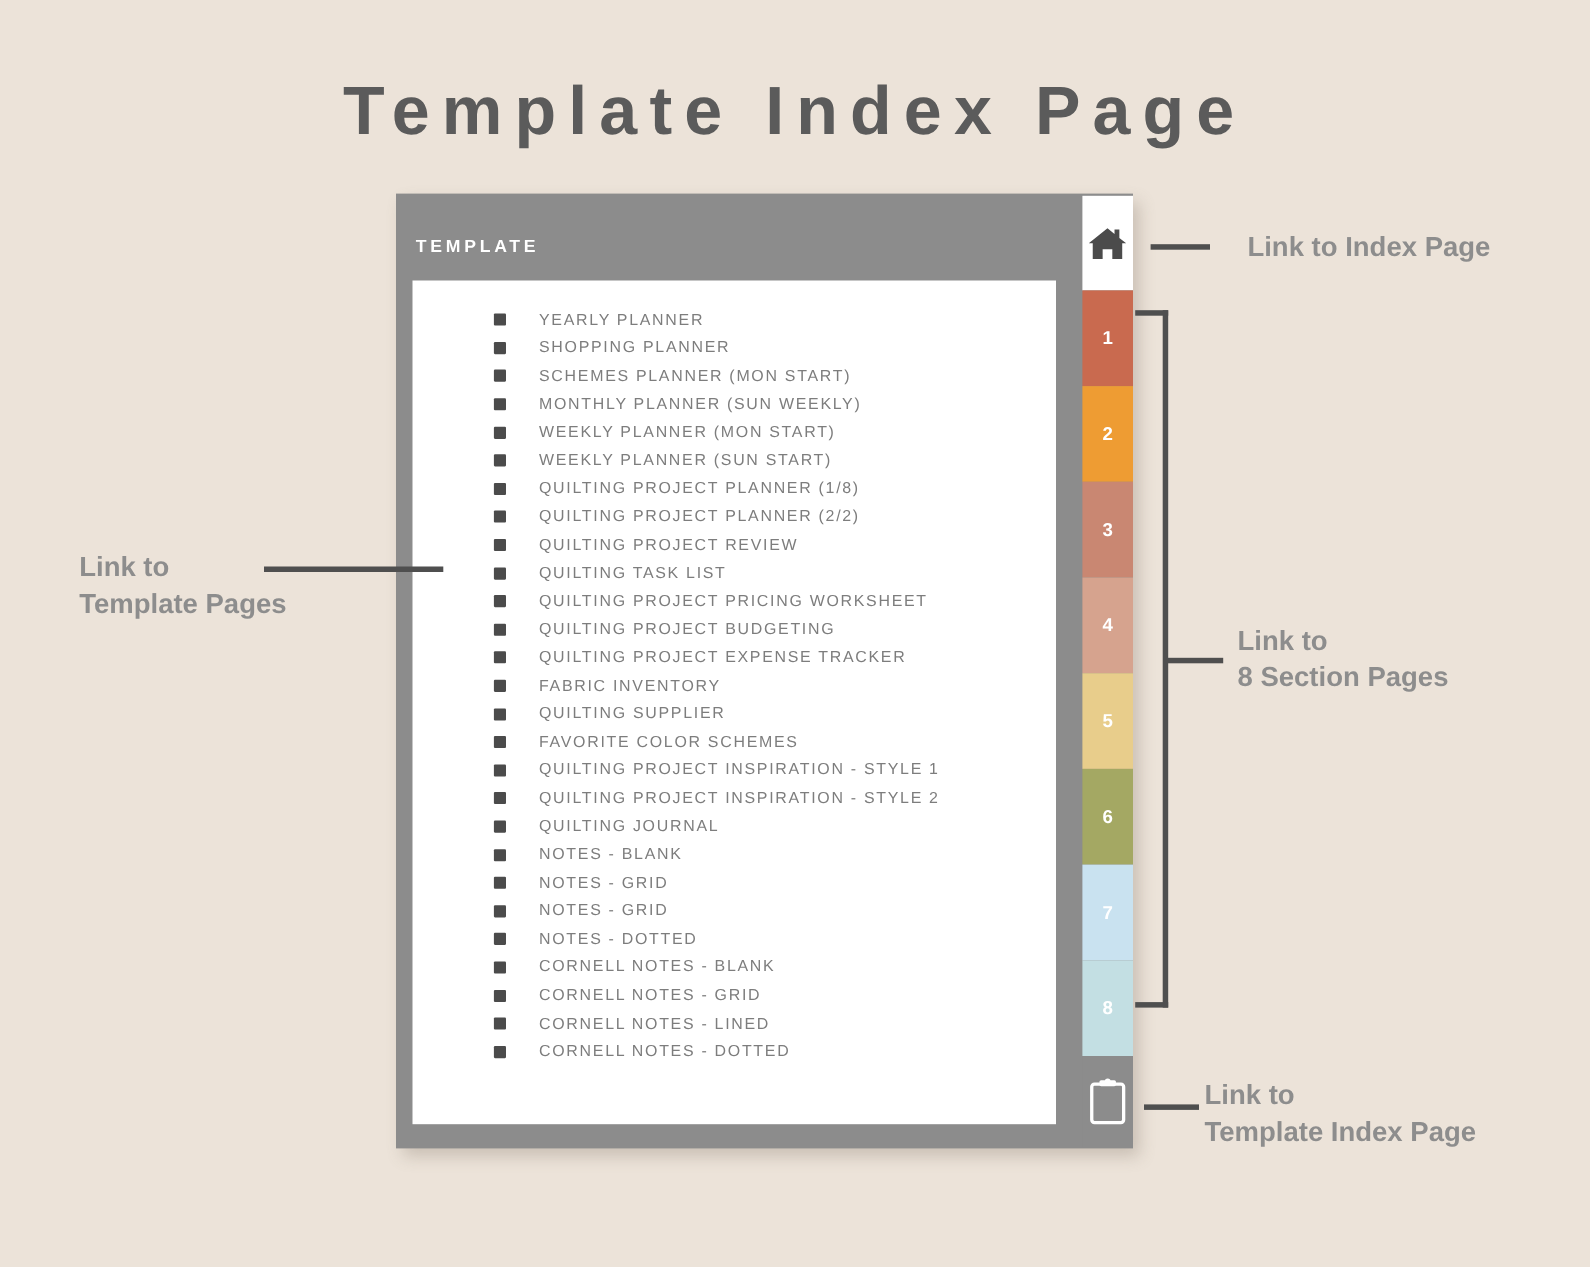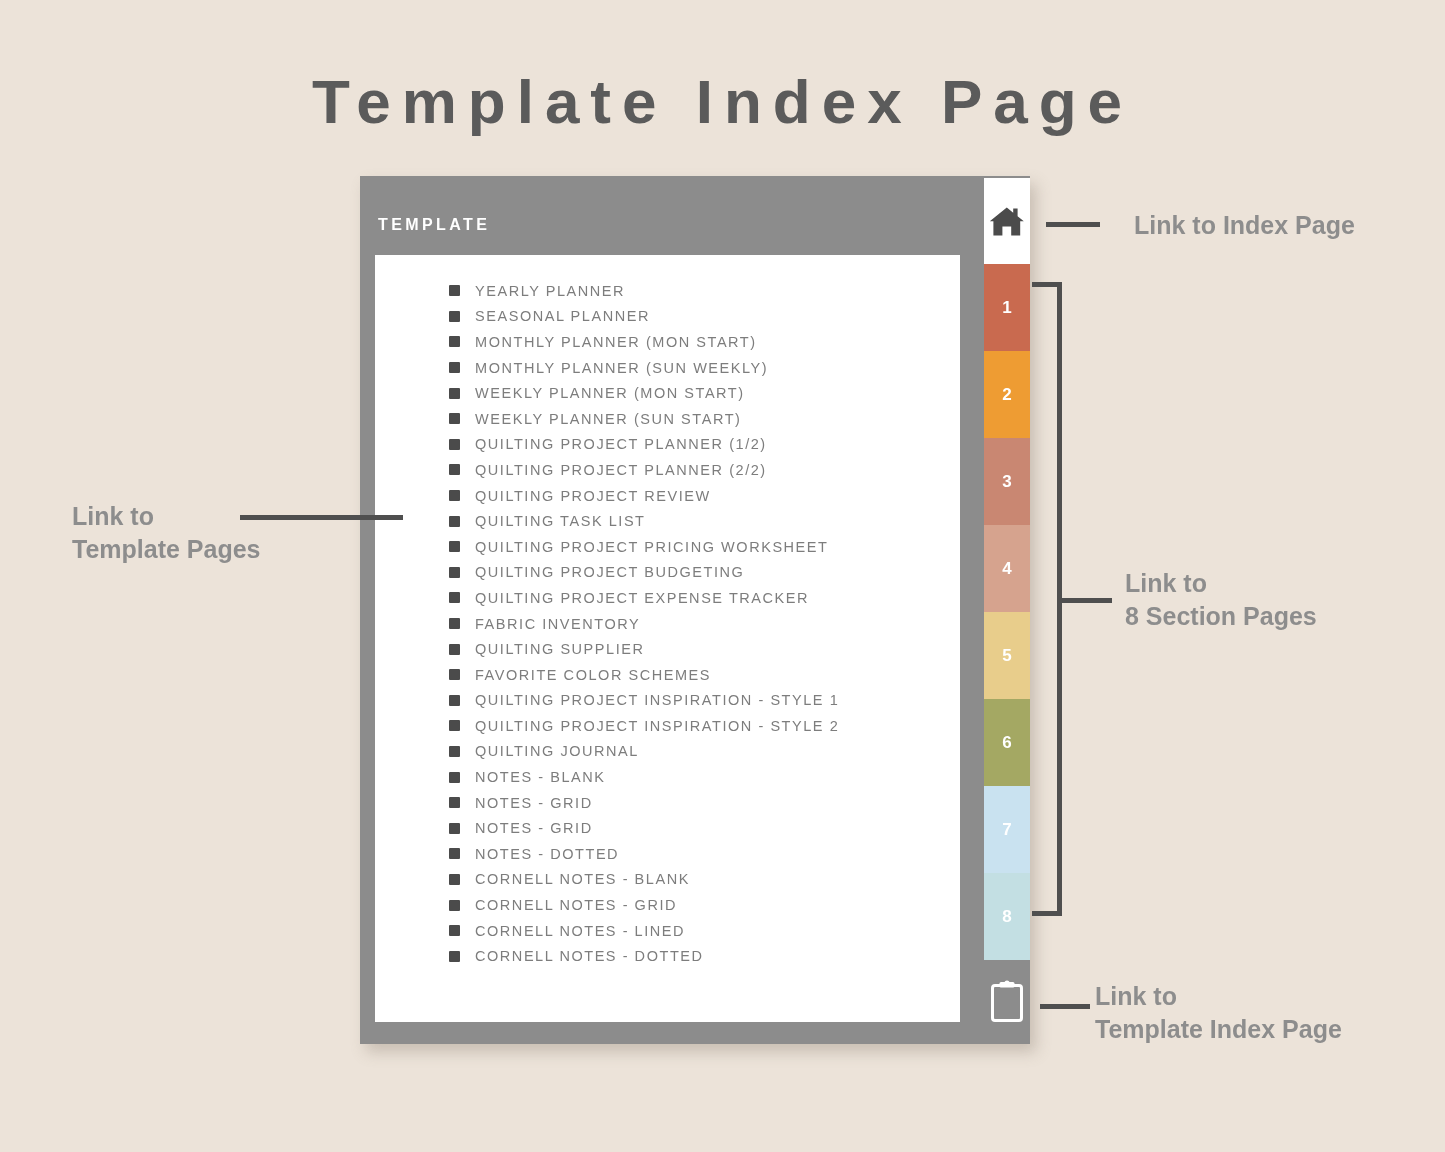--- a/index.html
+++ b/index.html
@@ -75,20 +75,21 @@
     background: #4b4b4b;
     border-radius: 1px;
     flex: 0 0 auto;
     margin-right: 15px;
   }
   .item-label {
     font-size: 14.5px;
     color: #7d7d7d;
     letter-spacing: 1.55px;
     white-space: nowrap;
+    margin-left: 15px;
   }
 
   
   #tab-strip {
     position: absolute;
     left: 984px;
     top: 178px;
     width: 46px;
     height: 864px;
   }
@@ -164,41 +165,41 @@
 
 <div id="content-card" style="background: rgb(255, 255, 255);"></div>
 
 <ul id="template-list">
     <li>
       <span class="bullet"></span>
       <span class="item-label">YEARLY PLANNER</span>
     </li>
     <li>
       <span class="bullet"></span>
-      <span class="item-label">SEASONAL PLANNER</span>
-    </li>
-    <li>
-      <span class="bullet"></span>
-      <span class="item-label">MONTHLY PLANNER (MON START)</span>
+      <span class="item-label">SHOPPING PLANNER</span>
+    </li>
+    <li>
+      <span class="bullet"></span>
+      <span class="item-label">SCHEMES PLANNER (MON START)</span>
     </li>
     <li>
       <span class="bullet"></span>
       <span class="item-label">MONTHLY PLANNER (SUN WEEKLY)</span>
     </li>
     <li>
       <span class="bullet"></span>
       <span class="item-label">WEEKLY PLANNER (MON START)</span>
     </li>
     <li>
       <span class="bullet"></span>
       <span class="item-label">WEEKLY PLANNER (SUN START)</span>
     </li>
     <li>
       <span class="bullet"></span>
-      <span class="item-label">QUILTING PROJECT PLANNER (1/2)</span>
+      <span class="item-label">QUILTING PROJECT PLANNER (1/8)</span>
     </li>
     <li>
       <span class="bullet"></span>
       <span class="item-label">QUILTING PROJECT PLANNER (2/2)</span>
     </li>
     <li>
       <span class="bullet"></span>
       <span class="item-label">QUILTING PROJECT REVIEW</span>
     </li>
     <li>

